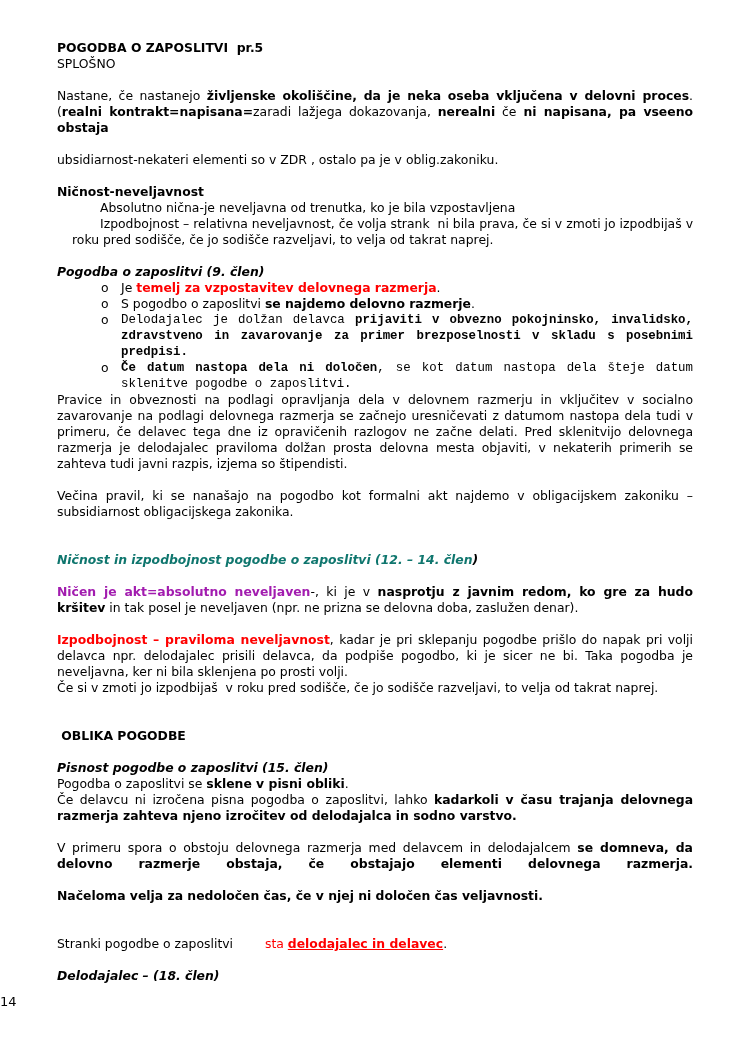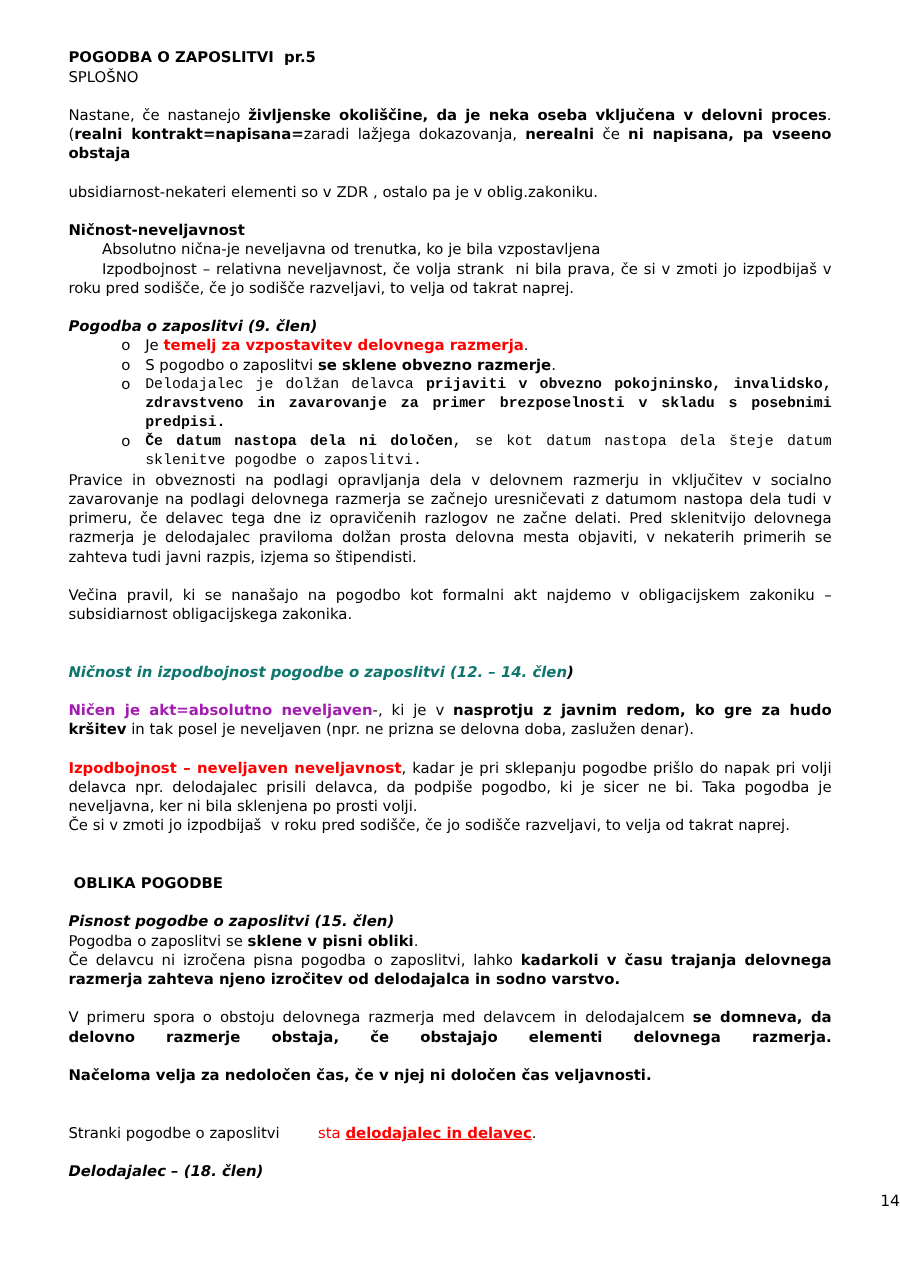--- a/index.html
+++ b/index.html
@@ -13,28 +13,28 @@
     overflow: hidden;
   }
   .page { padding: 40px 57px 0 57px; }
   .para { line-height: 16px; min-height: 16px; }
   .gap { height: 16px; }
   .b { font-weight: bold; }
   .i { font-style: italic; }
   .u { text-decoration: underline; }
   .justify { text-align: justify; }
   .justify-all { text-align: justify; text-align-last: justify; }
-  .ind { text-indent: 28px; }
+  .ind { text-indent: 28px; margin-left: 15px; }
   .bullet { display: flex; padding-left: 44px; }
   .bullet .marker { flex: 0 0 20px; }
   .bullet .bullet-text { flex: 1; min-width: 0; }
   .bullet.justify .bullet-text { text-align: justify; font-family: Liberation Mono, monospace; }
   .footer {
     position: absolute; top: 994px; left: 0; width: 750px;
-    text-align: right; font-size: 13px; line-height: 16px;
+    text-align: left; font-size: 13px; line-height: 16px;
   }
 </style>
 </head>
 <body>
 
 <div class="page">
   <div id="doc-body">
       <div class="para"><span class="b">POGODBA O ZAPOSLITVI&nbsp; pr.5</span></div>
       <div class="para"><span>SPLOŠNO</span></div>
       <div class="para gap"></div>
@@ -46,40 +46,40 @@
       <div class="para ind"><span>Absolutno nična-je neveljavna od trenutka, ko je bila vzpostavljena</span></div>
       <div class="para ind justify"><span>Izpodbojnost – relativna neveljavnost, če volja strank&nbsp; ni bila prava, če si v zmoti jo izpodbijaš v roku pred sodišče, če jo sodišče razveljavi, to velja od takrat naprej.</span></div>
       <div class="para gap"></div>
       <div class="para"><span class="b i">Pogodba o zaposlitvi (9. člen)</span></div>
       <div class="para bullet">
         <span class="marker">o</span>
         <span class="bullet-text"><span>Je </span><span class="b" style="color: rgb(255, 0, 0);">temelj za vzpostavitev delovnega razmerja</span><span>.</span></span>
       </div>
       <div class="para bullet">
         <span class="marker">o</span>
-        <span class="bullet-text"><span>S pogodbo o zaposlitvi </span><span class="b">se sklene obvezno razmerje</span><span>.</span></span>
+        <span class="bullet-text"><span>S pogodbo o zaposlitvi </span><span class="b">se najdemo delovno razmerje</span><span>.</span></span>
       </div>
       <div class="para justify bullet">
         <span class="marker">o</span>
         <span class="bullet-text"><span>Delodajalec je dolžan delavca </span><span class="b">prijaviti v obvezno pokojninsko, invalidsko, zdravstveno in zavarovanje za primer brezposelnosti v skladu s posebnimi predpisi.</span></span>
       </div>
       <div class="para justify bullet">
         <span class="marker">o</span>
         <span class="bullet-text"><span class="b">Če datum nastopa dela ni določen</span><span>, se kot datum nastopa dela šteje datum sklenitve pogodbe o zaposlitvi.</span></span>
       </div>
       <div class="para justify"><span>Pravice in obveznosti na podlagi opravljanja dela v delovnem razmerju in vključitev v socialno zavarovanje na podlagi delovnega razmerja se začnejo uresničevati z datumom nastopa dela tudi v primeru, če delavec tega dne iz opravičenih razlogov ne začne delati. Pred sklenitvijo delovnega razmerja je delodajalec praviloma dolžan prosta delovna mesta objaviti, v nekaterih primerih se zahteva tudi javni razpis, izjema so štipendisti.</span></div>
       <div class="para gap"></div>
       <div class="para justify"><span>Večina pravil, ki se nanašajo na pogodbo kot formalni akt najdemo v obligacijskem zakoniku – subsidiarnost obligacijskega zakonika.</span></div>
       <div class="para gap"></div>
       <div class="para gap"></div>
       <div class="para"><span class="b i" style="color: #0f766e;">Ničnost in izpodbojnost pogodbe o zaposlitvi (12. – 14. člen</span><span class="b i">)</span></div>
       <div class="para gap"></div>
       <div class="para justify"><span class="b" style="color: #a21caf;">Ničen je akt=absolutno neveljaven</span><span>-, ki je v </span><span class="b">nasprotju z javnim redom, ko gre za hudo kršitev</span><span> in tak posel je neveljaven (npr. ne prizna se delovna doba, zaslužen denar).</span></div>
       <div class="para gap"></div>
-      <div class="para justify"><span class="b" style="color: rgb(255, 0, 0);">Izpodbojnost – neveljaven neveljavnost</span><span>, kadar je pri sklepanju pogodbe prišlo do napak pri volji delavca npr. delodajalec prisili delavca, da podpiše pogodbo, ki je sicer ne bi. Taka pogodba je neveljavna, ker ni bila sklenjena po prosti volji.</span></div>
+      <div class="para justify"><span class="b" style="color: rgb(255, 0, 0);">Izpodbojnost – praviloma neveljavnost</span><span>, kadar je pri sklepanju pogodbe prišlo do napak pri volji delavca npr. delodajalec prisili delavca, da podpiše pogodbo, ki je sicer ne bi. Taka pogodba je neveljavna, ker ni bila sklenjena po prosti volji.</span></div>
       <div class="para"><span>Če si v zmoti jo izpodbijaš&nbsp; v roku pred sodišče, če jo sodišče razveljavi, to velja od takrat naprej.</span></div>
       <div class="para gap"></div>
       <div class="para gap"></div>
       <div class="para"><span class="b">&nbsp;OBLIKA POGODBE</span></div>
       <div class="para gap"></div>
       <div class="para"><span class="b i">Pisnost pogodbe o zaposlitvi (15. člen)</span></div>
       <div class="para"><span>Pogodba o zaposlitvi se </span><span class="b">sklene v pisni obliki</span><span>.</span></div>
       <div class="para justify"><span>Če delavcu ni izročena pisna pogodba o zaposlitvi, lahko </span><span class="b">kadarkoli v času trajanja delovnega razmerja zahteva njeno izročitev od delodajalca in sodno varstvo.</span></div>
       <div class="para gap"></div>
       <div class="para justify-all"><span>V primeru spora o obstoju delovnega razmerja med delavcem in delodajalcem </span><span class="b">se domneva, da delovno razmerje obstaja, če obstajajo elementi delovnega razmerja.</span></div>

